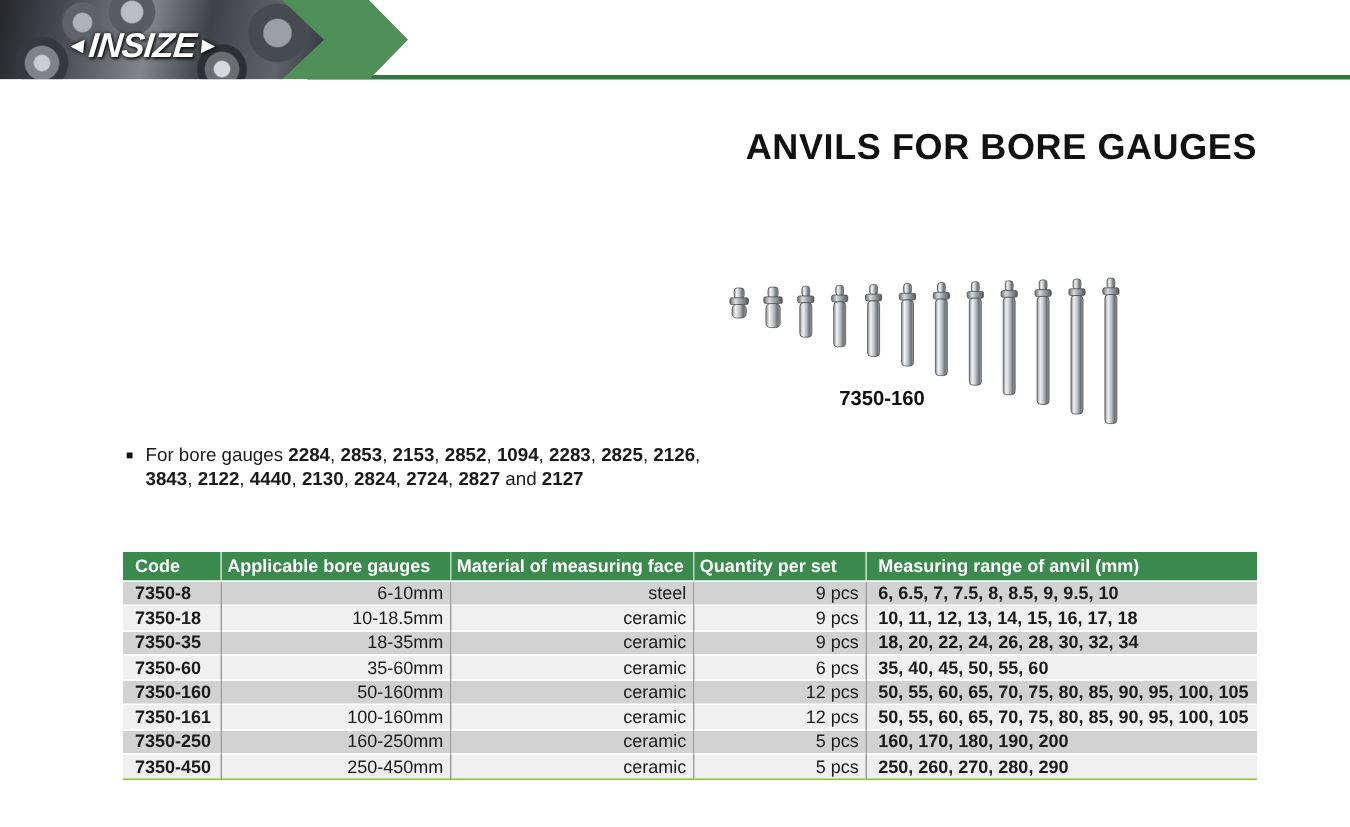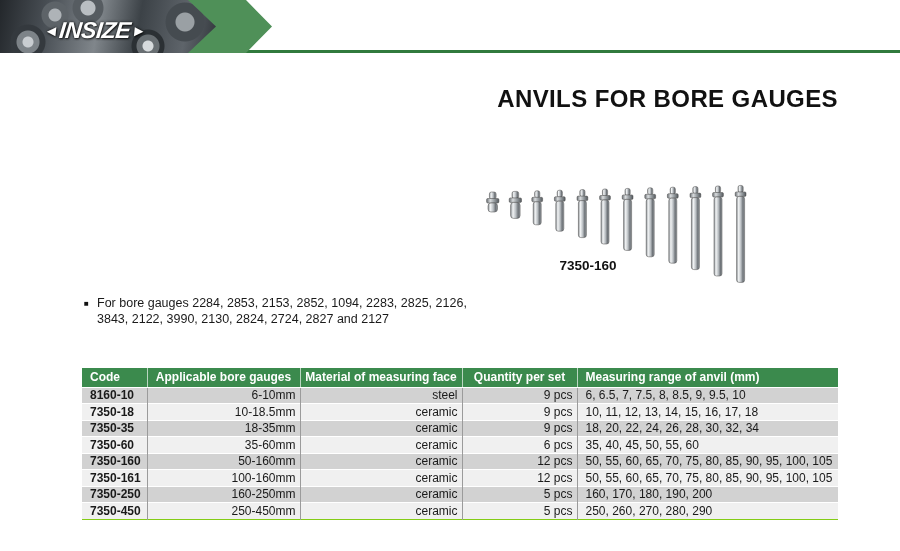--- a/index.html
+++ b/index.html
@@ -50,50 +50,50 @@
   .figure svg { position:absolute; left:0; top:0; }
   .figure .caption {
     position:absolute; left:56px; top:90px; width:104px;
     text-align:center; font-size:13.5px; font-weight:bold; color:#111;
   }
 
   
   .note { position:absolute; left:84px; top:296px; width:392px; font-size:12.5px; color:#1a1a1a; }
   .note .bullet { float:left; font-size:8px; line-height:16px; margin-right:7px; color:#111; }
   .note p { margin-left:13px; line-height:15.5px; }
-  .note b { font-weight:normal; }
+  .note b { font-weight:bold; }
 
   
   table.specs {
     position:absolute; left:82px; top:368px; width:756px;
     border-collapse:collapse; table-layout:fixed;
     font-size:12px; color:#1a1a1a; border-bottom:1px solid #84cc16;
   }
   table.specs col.c0 { width:65px; }
   table.specs col.c1 { width:153px; }
   table.specs col.c2 { width:162px; }
   table.specs col.c3 { width:115px; }
   table.specs col.c4 { width:261px; }
   table.specs thead th {
     background:#3b8a4d; color:#ffffff; font-weight:bold; font-size:12px;
-    height:19px; text-align:center; border-right:1px solid rgba(255,255,255,0.65);
+    height:19px; text-align:left; border-right:1px solid rgba(255,255,255,0.65);
     padding:0 4px; white-space:nowrap;
   }
   table.specs thead th:last-child { border-right:none; }
   table.specs thead th.left { text-align:left; padding-left:8px; }
   table.specs tbody td {
     height:16.5px; text-align:right; padding:0 4px;
     border-right:1px solid #9b9b9b; border-top:1px solid #ffffff;
     white-space:nowrap; overflow:hidden;
   }
   table.specs tbody td:last-child { border-right:none; }
   table.specs tbody tr:nth-child(odd)  td { background:#d2d2d2; }
   table.specs tbody tr:nth-child(even) td { background:#f0f0f0; }
   table.specs tbody td.col0 { font-weight:bold; text-align:left; padding-left:8px; }
-  table.specs tbody td.col4 { text-align:left; padding-left:8px; }
+  table.specs tbody td.col4 { text-align:left; padding-left:8px;font-weight:bold; }
 </style>
 </head>
 <body>
 
 <div class="page">
 
   <header>
     <div class="green-line"></div>
     <div class="chevron"></div>
     <div class="photo"></div>
@@ -158,21 +158,21 @@
         <rect x="234" y="29" width="8" height="79" rx="2.5" fill="url(#metalLight)" stroke="#4a4a4a" stroke-width="0.5"></rect>
         <rect x="258" y="17.4" width="5.2" height="7" rx="2" fill="url(#metalLight)" stroke="#4a4a4a" stroke-width="0.5"></rect>
         <rect x="255.20000000000002" y="23.9" width="10.8" height="4.5" rx="1.2" fill="url(#metalMid)" stroke="#4a4a4a" stroke-width="0.5"></rect>
         <rect x="256.6" y="28.4" width="8" height="86" rx="2.5" fill="url(#metalLight)" stroke="#4a4a4a" stroke-width="0.5"></rect>
       </svg>
     <figcaption class="caption">7350-160</figcaption>
   </figure>
 
   <div class="note">
     <span class="bullet">■</span>
-    <p id="note-text">For bore gauges <b>2284</b>, <b>2853</b>, <b>2153</b>, <b>2852</b>, <b>1094</b>, <b>2283</b>, <b>2825</b>, <b>2126</b>, <b>3843</b>, <b>2122</b>, <b>3990</b>, <b>2130</b>, <b>2824</b>, <b>2724</b>, <b>2827</b> and <b>2127</b></p>
+    <p id="note-text">For bore gauges <b>2284</b>, <b>2853</b>, <b>2153</b>, <b>2852</b>, <b>1094</b>, <b>2283</b>, <b>2825</b>, <b>2126</b>, <b>3843</b>, <b>2122</b>, <b>4440</b>, <b>2130</b>, <b>2824</b>, <b>2724</b>, <b>2827</b> and <b>2127</b></p>
   </div>
 
   <table class="specs">
     <colgroup>
       <col class="c0">
         <col class="c1">
         <col class="c2">
         <col class="c3">
         <col class="c4">
     </colgroup>
@@ -180,21 +180,21 @@
       <tr id="thead-row">
           <th class="left">Code</th>
           <th>Applicable bore gauges</th>
           <th>Material of measuring face</th>
           <th>Quantity per set</th>
           <th class="left">Measuring range of anvil (mm)</th>
         </tr>
     </thead>
     <tbody id="tbody">
         <tr>
-          <td class="col0">8160-10</td>
+          <td class="col0">7350-8</td>
           <td class="col1">6-10mm</td>
           <td class="col2">steel</td>
           <td class="col3">9 pcs</td>
           <td class="col4">6, 6.5, 7, 7.5, 8, 8.5, 9, 9.5, 10</td>
         </tr>
         <tr>
           <td class="col0">7350-18</td>
           <td class="col1">10-18.5mm</td>
           <td class="col2">ceramic</td>
           <td class="col3">9 pcs</td>

